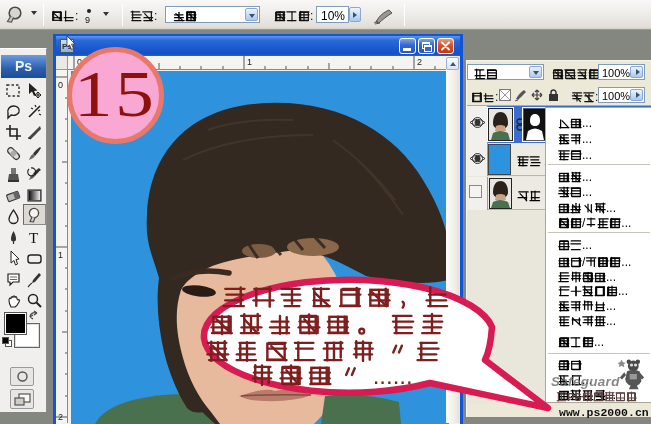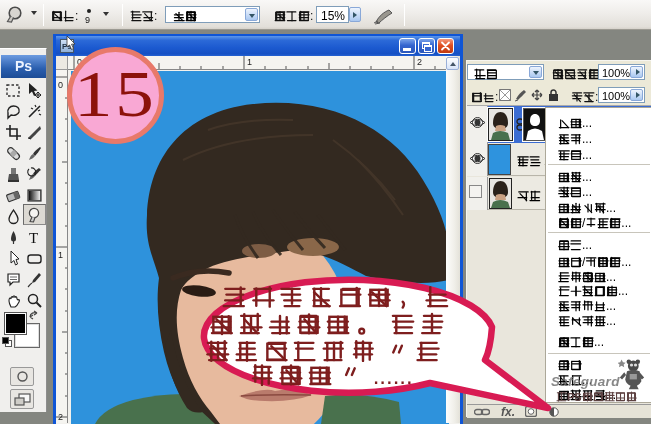--- a/index.html
+++ b/index.html
@@ -108,21 +108,21 @@
       </svg><svg viewBox="0 0 100 100" style="width:1em;height:1em;vertical-align:-0.13em" fill="none" stroke="currentColor" stroke-width="10" stroke-linecap="round">
         <line x1="14.911108744796365" y1="16" x2="91.1151968697086" y2="16"></line>
         <line x1="9.585076281335205" y1="40" x2="91.93670129869133" y2="40"></line>
         <line x1="11.227299105841666" y1="64" x2="87.91848878702149" y2="64"></line>
         <line x1="12.34492602525279" y1="88" x2="85.7419799072668" y2="88"></line>
         <line x1="22" y1="11.177209720015526" x2="22" y2="82.21708844974637"></line>
         <line x1="50" y1="18.511869754642248" x2="50" y2="80.75116651877761"></line>
         <rect x="14" y="20" width="72" height="66"></rect>
       </svg>:</div>
   <div class="abs xpfield" style="left:316px;top:6px;width:33px;height:17px">
-      <span class="abs" style="left:4px;top:2px">15%</span>
+      <span class="abs" style="left:4px;top:2px">10%</span>
     </div>
   <div class="abs xpbtn" style="left:349px;top:7px;width:12px;height:15px">
       <div class="chev" style="left:2px;top:5px;transform:rotate(-90deg)"></div>
     </div>
   <svg class="abs" style="left:372px;top:7px" width="24" height="18" viewBox="0 0 24 18">
       <path d="M4 15 C7 9 12 5 17 3 L20 6 C15 9 10 13 7 16 Z" fill="#9a978f" stroke="#555" stroke-width="1"></path>
       <path d="M2 16 l4 -2 M3 17 l5 -1" stroke="#555" stroke-width="1" fill="none"></path>
     </svg>
   <div class="abs vsep" style="left:404px"></div>
 </div>
@@ -485,35 +485,20 @@
               <line x1="24.901633576955646" y1="30" x2="80.89881612220779" y2="88"></line>
             </svg><svg viewBox="0 0 100 100" style="width:1em;height:1em;vertical-align:-0.13em" fill="none" stroke="currentColor" stroke-width="10" stroke-linecap="round">
               <line x1="16.908845680300146" y1="16" x2="89.61808813270181" y2="16"></line>
               <line x1="17.90119138918817" y1="64" x2="85.29430100508034" y2="64"></line>
               <line x1="8.34473681403324" y1="88" x2="88.42378690931946" y2="88"></line>
               <line x1="22" y1="10.920870184898376" x2="22" y2="78.90450331568718"></line>
               <line x1="50" y1="9.27754520997405" x2="50" y2="84.90845619887114"></line>
             </svg></span></div>
    </div>
  </div>
- <div class="abs" style="left:0;top:343px;width:185px;height:14px;background:#e6e3d7;border-top:1px solid #999">
-   <svg class="abs" style="left:7px;top:3px" width="16" height="8" viewBox="0 0 16 8">
-        <rect x="0.5" y="1.5" width="8" height="5" rx="2.5" fill="none" stroke="#666" stroke-width="1.4"></rect>
-        <rect x="7.5" y="1.5" width="8" height="5" rx="2.5" fill="none" stroke="#666" stroke-width="1.4"></rect>
-      </svg>
-   <div class="abs" style="left:34px;top:0px;font-style:italic;font-weight:bold;color:#555;font-size:12px">fx.</div>
-   <svg class="abs" style="left:58px;top:1px" width="12" height="11" viewBox="0 0 12 11">
-        <rect x="0.5" y="0.5" width="11" height="10" rx="2" fill="none" stroke="#666" stroke-width="1.3"></rect>
-        <circle cx="6" cy="5.5" r="2.8" fill="#fff" stroke="#666"></circle>
-      </svg>
-   <svg class="abs" style="left:82px;top:2px" width="10" height="10" viewBox="0 0 10 10">
-        <circle cx="5" cy="5" r="4.2" fill="#fff" stroke="#555"></circle>
-        <path d="M5 0.8 A4.2 4.2 0 0 0 5 9.2 Z" fill="#555"></path>
-      </svg>
- </div>
 </div>
 <div class="abs" id="menu">
  <div class="mi cn" style="top:8px"><svg viewBox="0 0 100 100" style="width:1em;height:1em;vertical-align:-0.13em" fill="none" stroke="currentColor" stroke-width="10" stroke-linecap="round">
         <line x1="11.34717460628599" y1="88" x2="90.91073682904243" y2="88"></line>
         <line x1="22" y1="23.605115175247192" x2="22" y2="91.60050718858838"></line>
         <line x1="33.40332383988425" y1="30" x2="87.86244283081032" y2="88"></line>
       </svg><svg viewBox="0 0 100 100" style="width:1em;height:1em;vertical-align:-0.13em" fill="none" stroke="currentColor" stroke-width="10" stroke-linecap="round">
         <line x1="7.920271500013769" y1="40" x2="90.87811126094311" y2="40"></line>
         <line x1="10.04517221543938" y1="64" x2="90.10934671014547" y2="64"></line>
         <line x1="9.713421937543899" y1="88" x2="92.97872164472938" y2="88"></line>
@@ -939,20 +924,21 @@
         <rect x="14" y="20" width="72" height="66"></rect>
       </svg><svg viewBox="0 0 100 100" style="width:1em;height:1em;vertical-align:-0.13em" fill="none" stroke="currentColor" stroke-width="10" stroke-linecap="round">
         <line x1="11.85420004511252" y1="16" x2="81.20406803349033" y2="16"></line>
         <line x1="19.27844381192699" y1="64" x2="93.2749567553401" y2="64"></line>
         <line x1="10.565882505849004" y1="88" x2="88.16217833571136" y2="88"></line>
         <line x1="22" y1="19.996452059596777" x2="22" y2="91.73875379934907"></line>
         <line x1="50" y1="9.165722072124481" x2="50" y2="76.32737981900573"></line>
         <line x1="78" y1="17.211348973214626" x2="78" y2="79.80708372965455"></line>
         <rect x="14" y="20" width="72" height="66"></rect>
       </svg></div>
+  <div class="abs" style="left:559px;top:406px;font-size:11.5px;font-weight:bold;color:#111;font-family:'Liberation Mono',monospace;letter-spacing:0">www.ps2000.cn</div>
 </div>
 <div class="abs" id="bubble" style="left:0;top:0;width:651px;height:424px;z-index:20;pointer-events:none">
  <svg width="651" height="424" viewBox="0 0 651 424">
   <path d="M430,383 A145,56.5 0 1 1 492,327 C491,341 489,352 485,360 L548,408 Z" fill="#fff" stroke="#d81b53" stroke-width="6.5" stroke-linejoin="round"></path>
  </svg>
  <div class="abs cn sp" style="left:222px;top:284px;font-size:24px;color:#7e1e1e"><svg viewBox="0 0 100 100" style="width:1em;height:1em;vertical-align:-0.13em" fill="none" stroke="currentColor" stroke-width="10" stroke-linecap="round">
         <line x1="13.91599650401622" y1="16" x2="93.63038104400039" y2="16"></line>
         <line x1="18.78877888340503" y1="40" x2="88.11149030271918" y2="40"></line>
         <line x1="13.409467526245862" y1="64" x2="86.45296111889184" y2="64"></line>
         <line x1="7.25827508373186" y1="88" x2="90.93874086253345" y2="88"></line>

